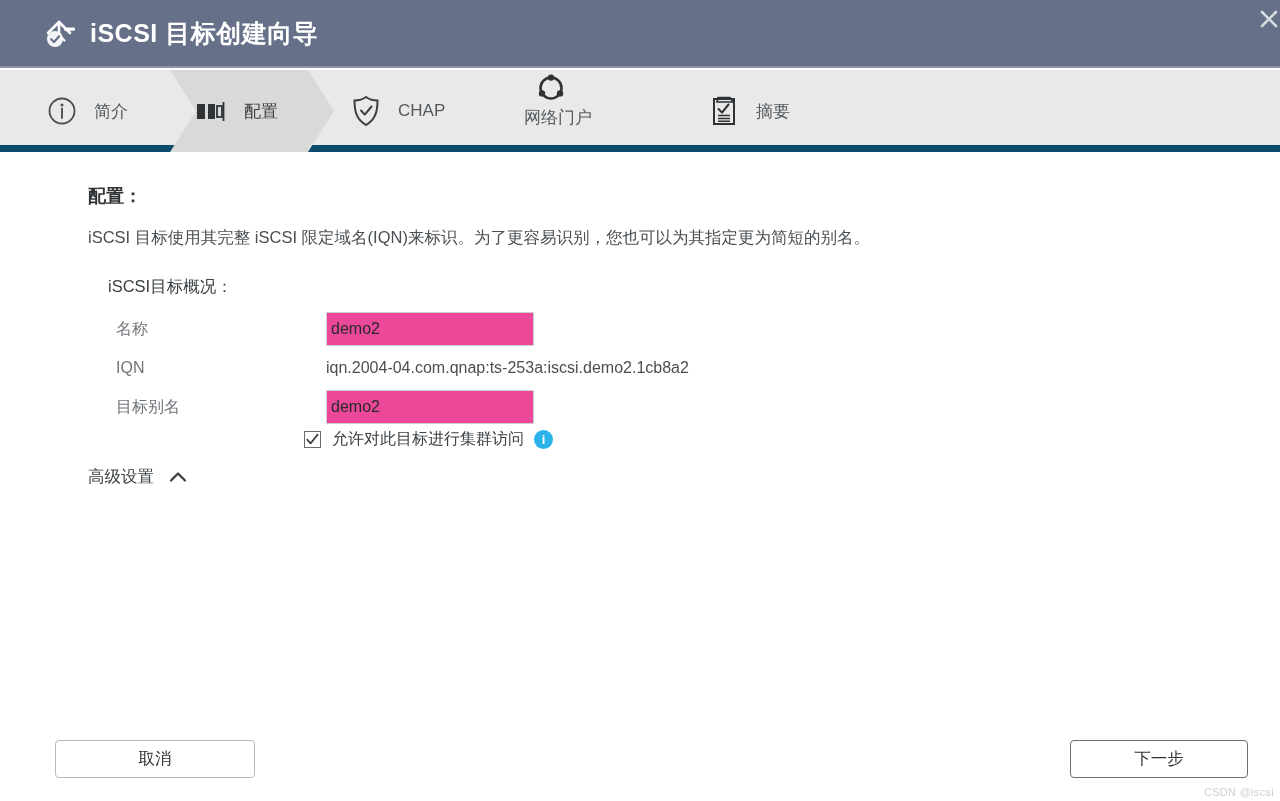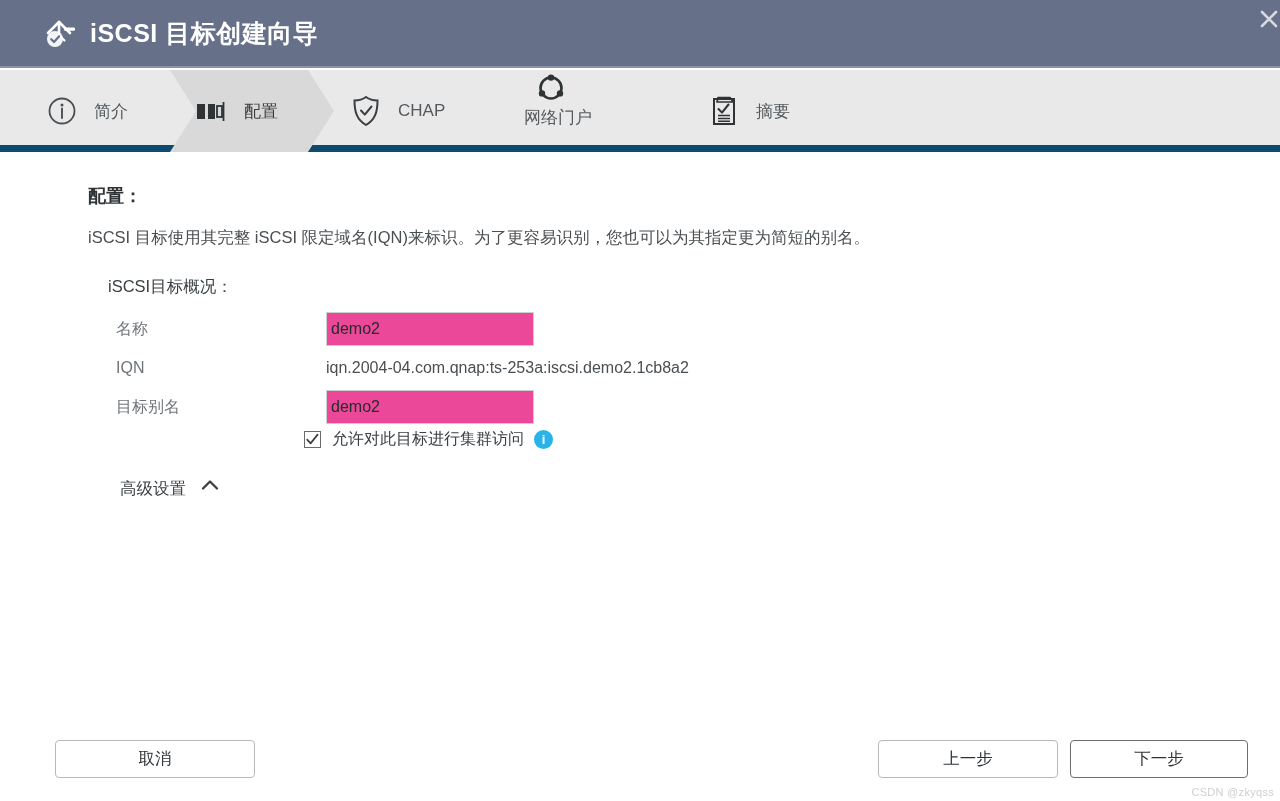--- a/index.html
+++ b/index.html
@@ -139,24 +139,23 @@
     background: #29b3e8;
     color: #ffffff;
     font-size: 13px;
     font-weight: bold;
     display: flex; align-items: center; justify-content: center;
     cursor: pointer;
     flex: 0 0 auto;
   }
 
   .advanced {
-    position: absolute; left: 88px; top: 326px;
-    display: flex; align-items: flex-start;
-    cursor: pointer;
-    margin-left: 32px;
+    position: absolute; left: 88px; top: 314px;
+    display: flex; align-items: center;
+    cursor: pointer;
   }
   .advanced-label { font-size: 16.5px; color: #3b4044; white-space: nowrap; }
   .advanced-chevron { margin-left: 14px; display:flex; align-items:center; }
 
   
   .footer { position: absolute; bottom: 0; left: 0; width: 1280px; height: 70px; background: #fff; }
   .btn {
     position: absolute;
     height: 38px;
     background: #ffffff;
@@ -298,18 +297,17 @@
       <span class="advanced-chevron">
         <svg width="20" height="14" viewBox="0 0 20 14">
           <path d="M3 10.5 L10 3.5 L17 10.5" fill="none" stroke="#3b3f42" stroke-width="2.3" stroke-linecap="round" stroke-linejoin="round"></path>
         </svg>
       </span>
     </div>
   </div>
 
   <div class="footer">
     <button class="btn btn-cancel">取消</button>
-    <button class="btn btn-prev">上一步</button>
     <button class="btn btn-next">下一步</button>
-    <span class="watermark">CSDN @zkyqss</span>
+    <span class="watermark">CSDN @iscsi</span>
   </div>
 
 </div>
 
 </body></html>

